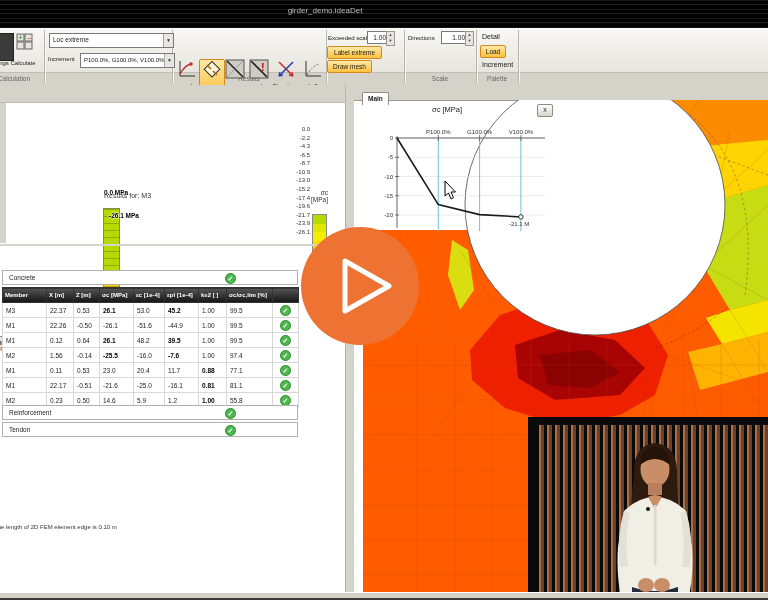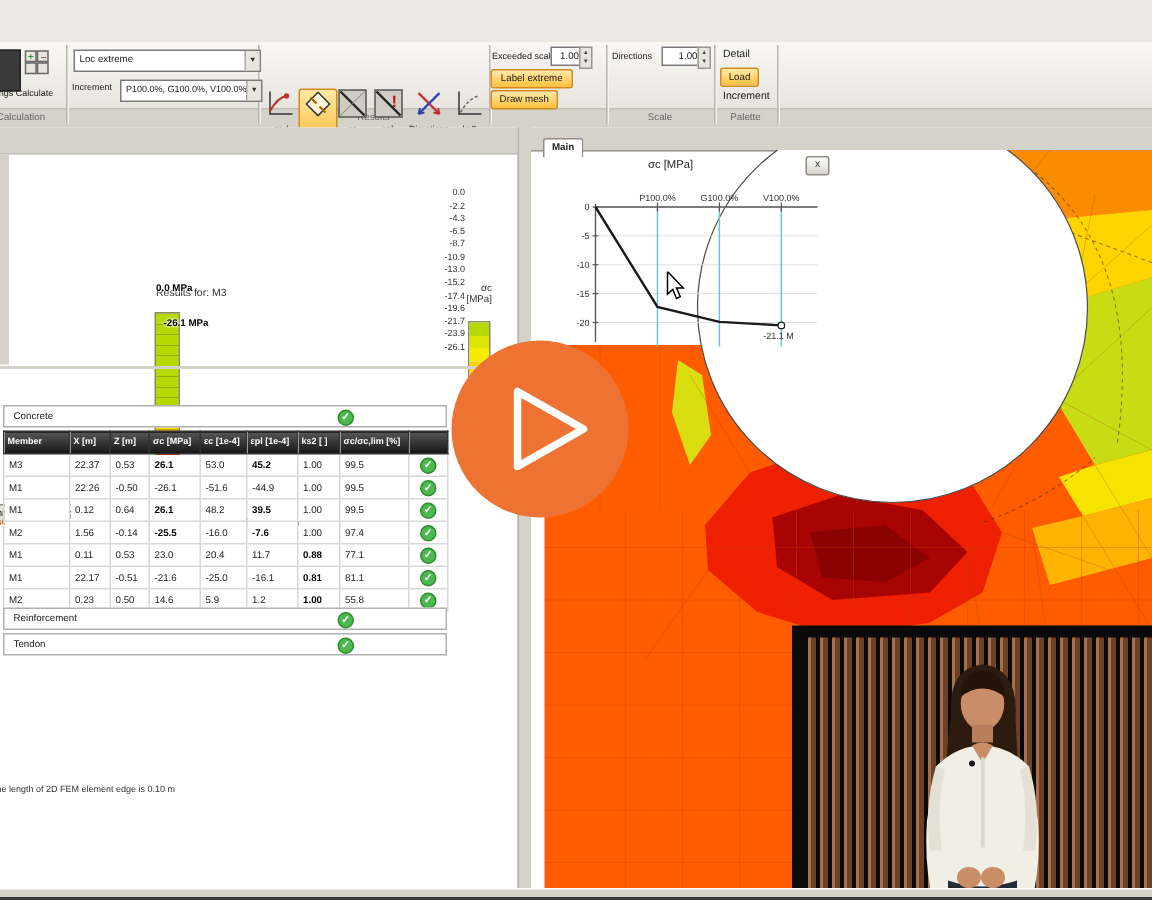--- a/index.html
+++ b/index.html
@@ -81,20 +81,23 @@
   #slats{position:absolute;left:8px;top:8px;width:232px;height:175px;background-color:#0a0a0a;
      background-image:repeating-linear-gradient(90deg,#0a0a0a 0 3px,#a87048 3px 5px,#6b4227 5px 8px);}
   #statusbar{left:0;top:592px;width:768px;height:8px;background:#d5d2c9;border-top:1px solid #fff;box-sizing:border-box;}
   #statusbar-edge{left:0;top:598px;width:768px;height:2px;background:#3a3a3a;}
 </style>
 </head>
 <body>
 
 <div id="screen">
 
+  <div id="titlebar" class="abs">
+    <div id="title-text" class="abs">girder_demo.ideaDet</div>
+  </div>
 
   <div id="ribbon" class="abs">
     <div class="grp-strip abs">
       <div class="grp-label" style="left:-16px;width:60px;">Calculation</div>
       <div class="grp-label" style="left:172px;width:154px;">Results</div>
       <div class="grp-label" style="left:404px;width:72px;">Scale</div>
       <div class="grp-label" style="left:476px;width:42px;">Palette</div>
     </div>
     <div class="vdiv" style="left:44px;"></div>
     <div class="vdiv" style="left:172px;"></div>

